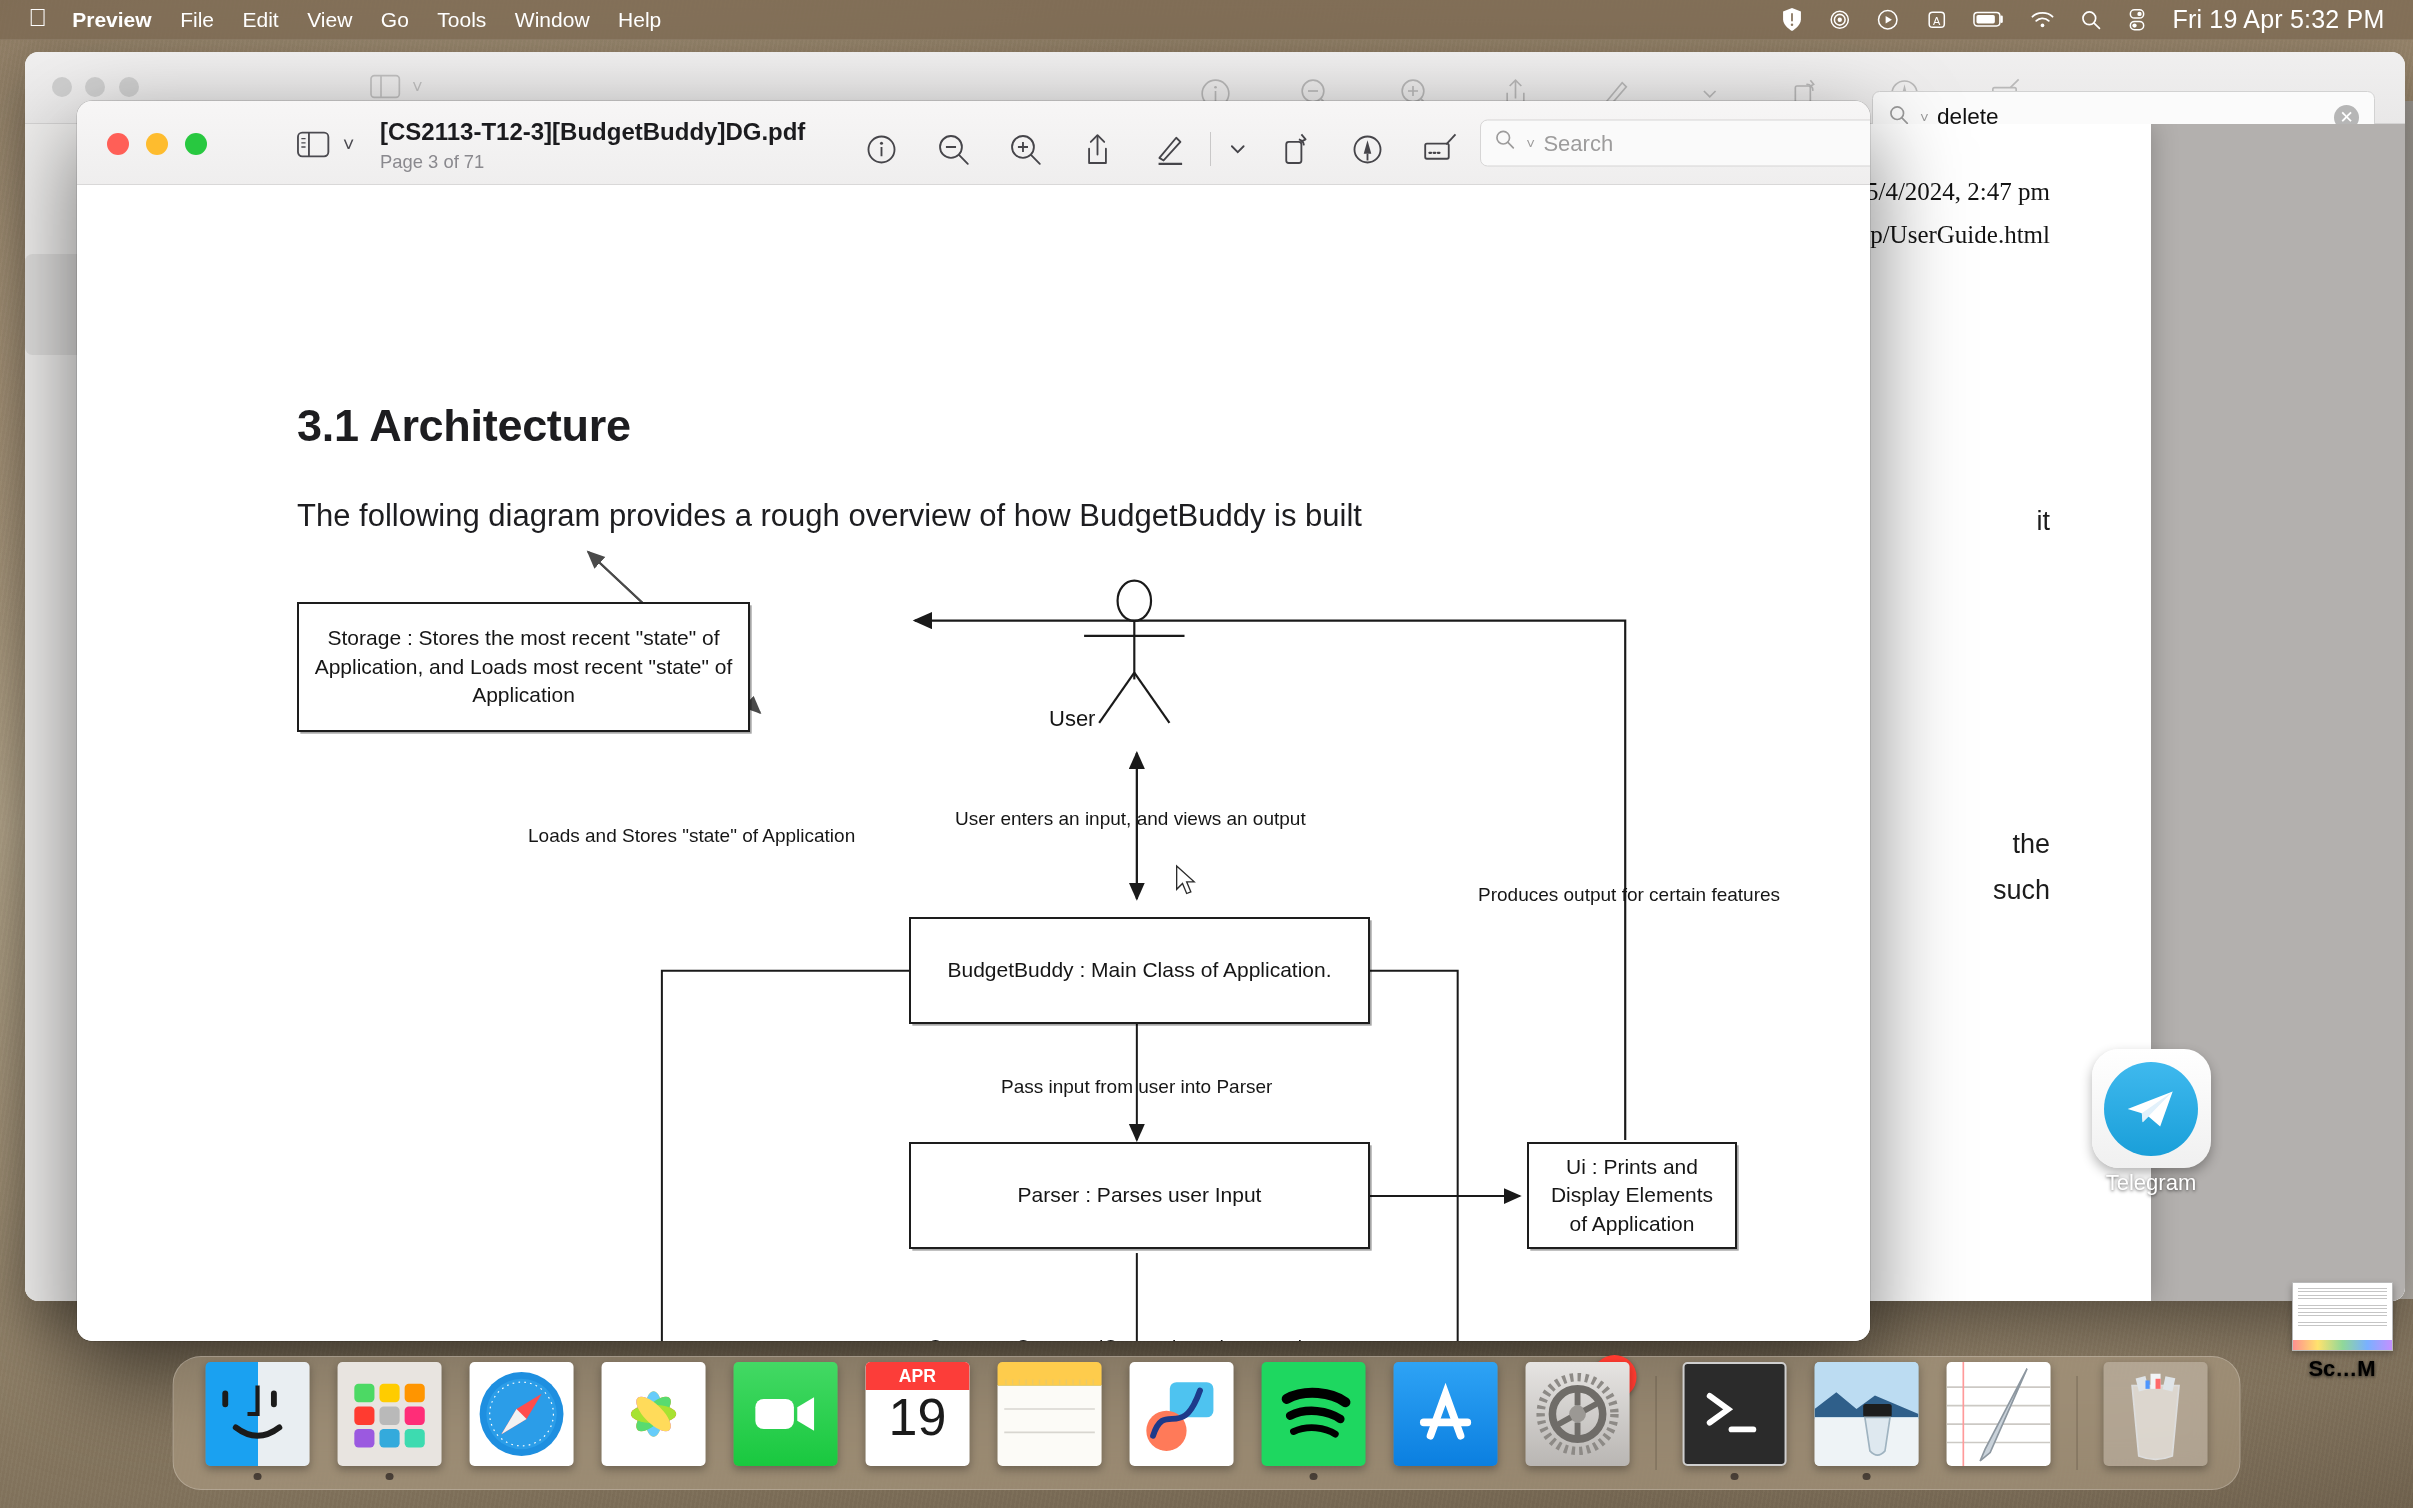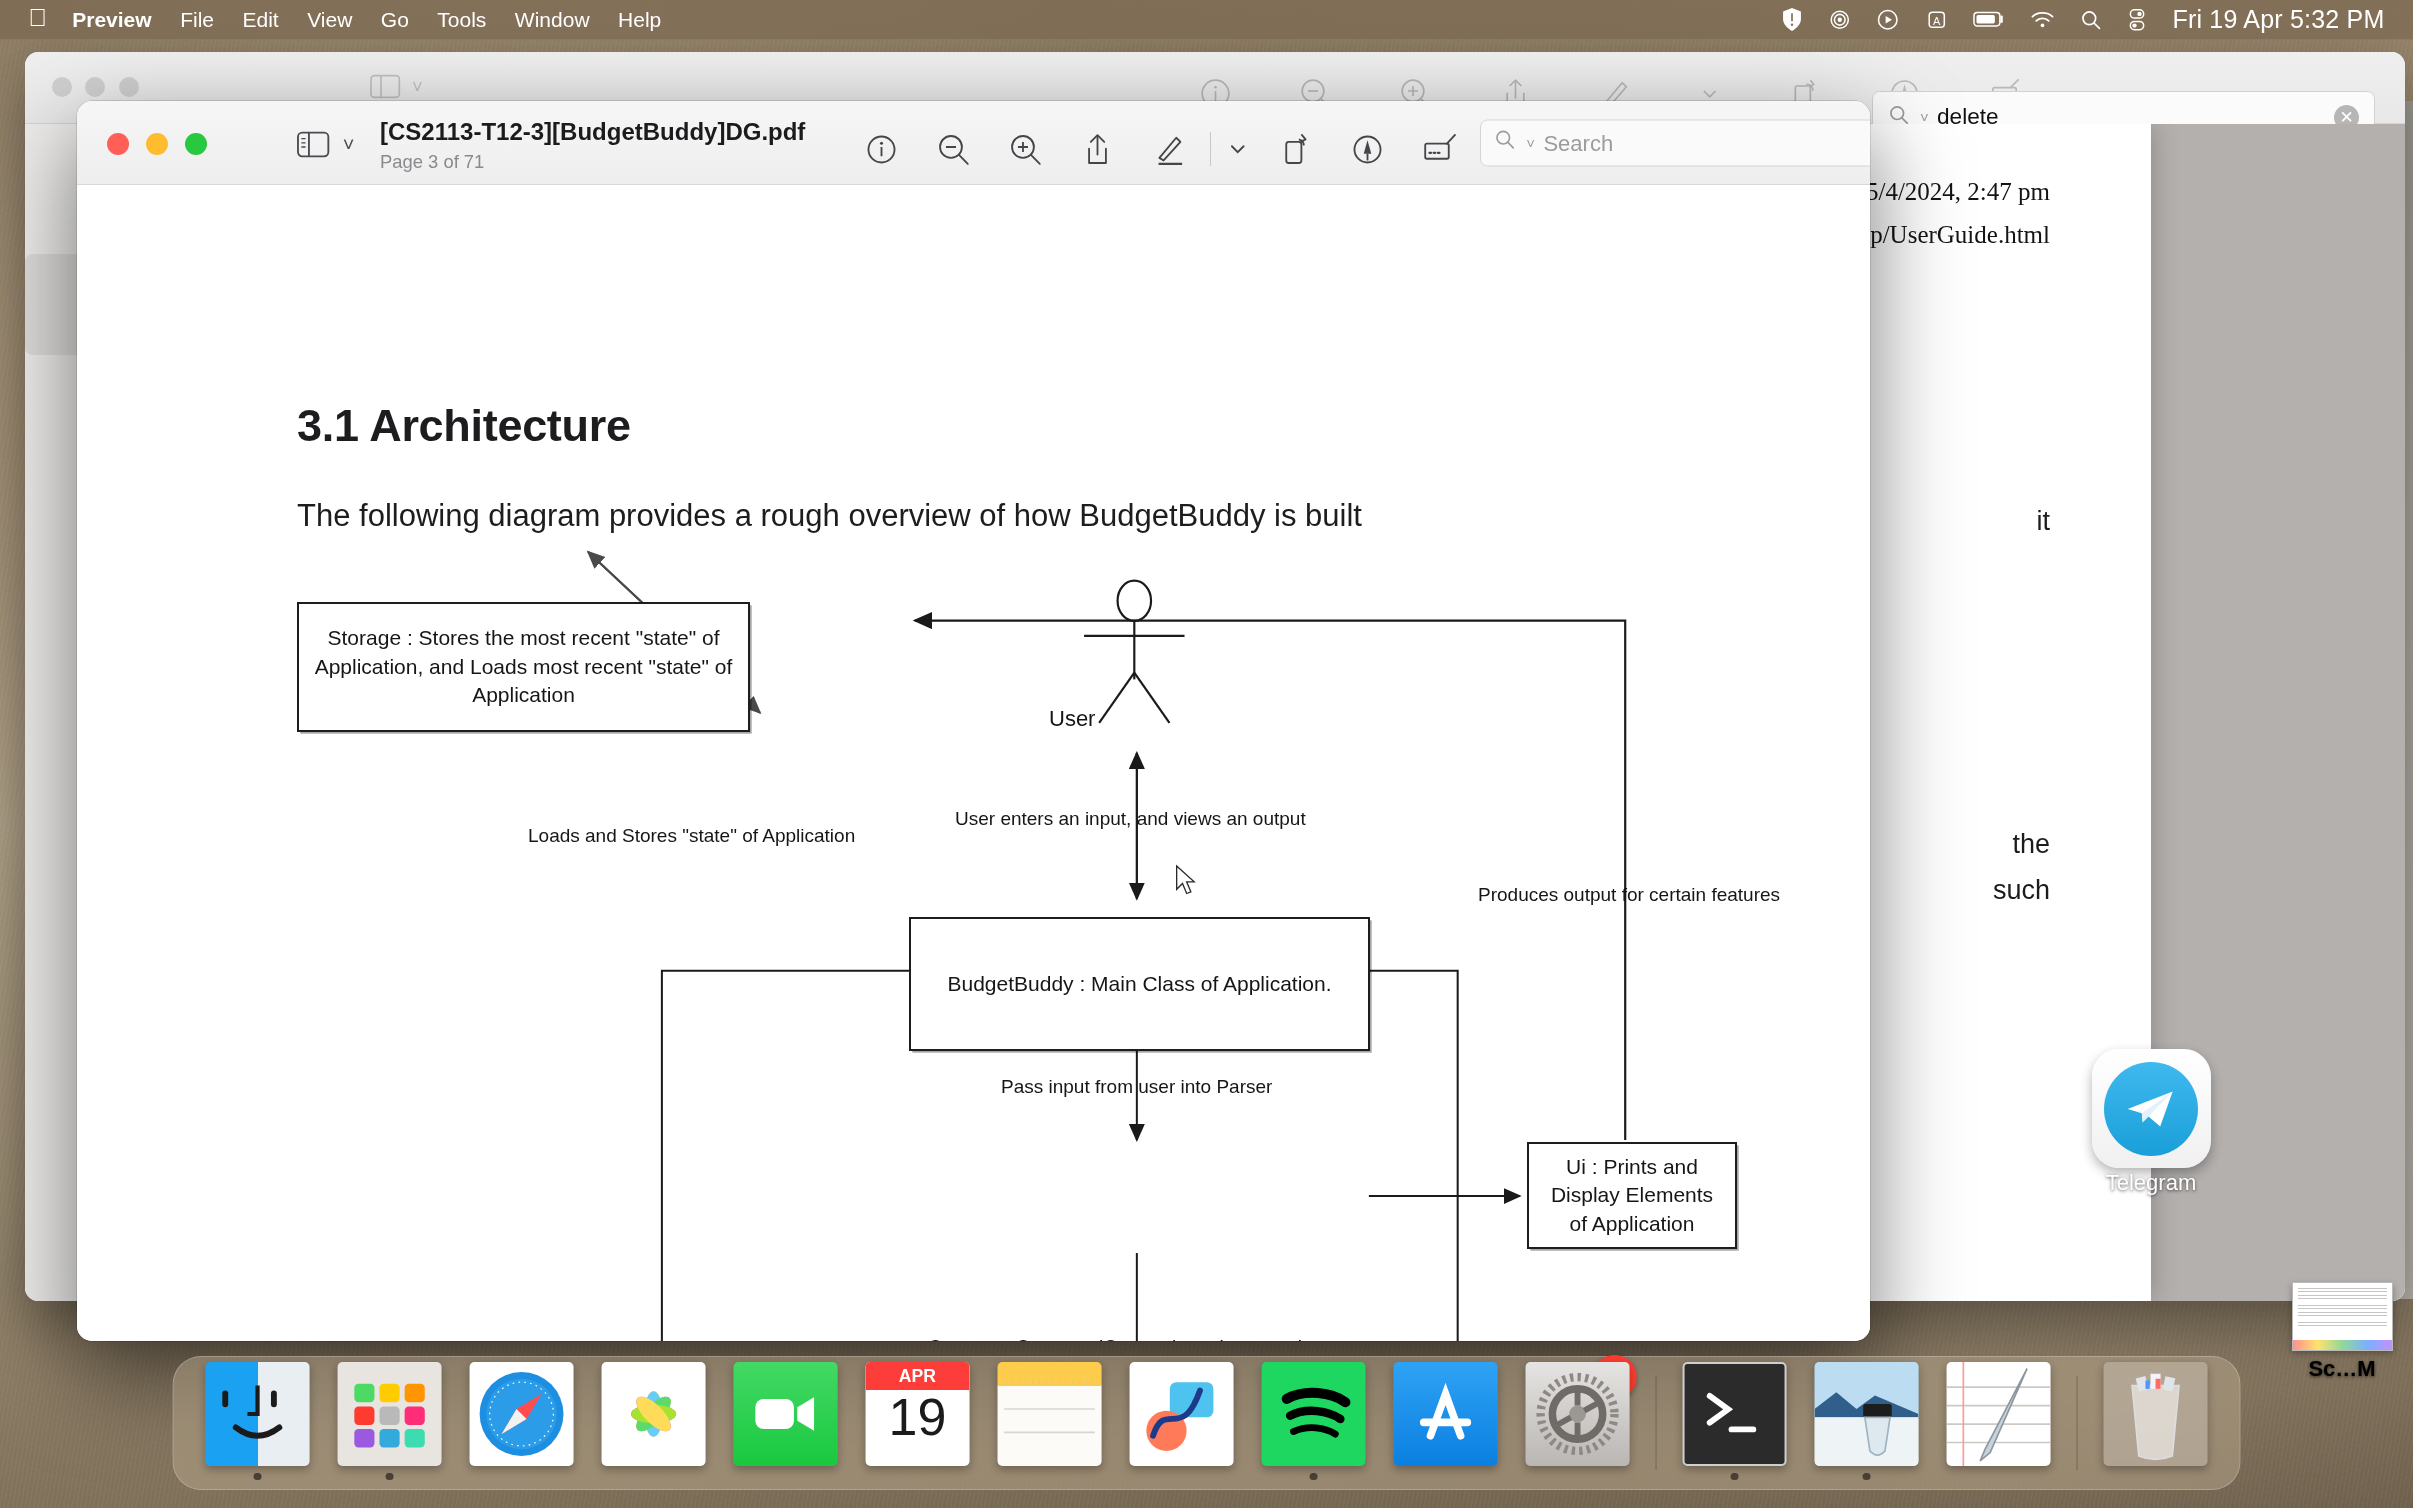--- a/index.html
+++ b/index.html
@@ -539,22 +539,23 @@
           <ellipse cx="72" cy="26" rx="20" ry="24" fill="none" stroke="#1a1a1a" stroke-width="2.6"></ellipse>
           <line x1="72" y1="50" x2="72" y2="120" stroke="#1a1a1a" stroke-width="2.6"></line>
           <line x1="12" y1="68" x2="132" y2="68" stroke="#1a1a1a" stroke-width="2.6"></line>
           <line x1="72" y1="112" x2="30" y2="172" stroke="#1a1a1a" stroke-width="2.6"></line>
           <line x1="72" y1="112" x2="114" y2="172" stroke="#1a1a1a" stroke-width="2.6"></line>
         </svg>
         <div class="dglabel" style="left:972px; top:521px; font-size:22px;">User</div>
 
         <div class="dgbox" style="left:220px; top:417px; width:453px; height:130px;">Storage : Stores the most recent "state" of Application, and Loads most recent "state" of Application</div>
 
-        <div class="dgbox" style="left:832px; top:732px; width:461px; height:134px;">BudgetBuddy : Main Class of Application.</div>
-
+        <div class="dgbox" style="left:832px; top:732px; width:461px; height:107px;">BudgetBuddy : Main Class of Application.</div>
+
+        <div class="dgbox" style="left:832px; top:957px; width:461px; height:107px;">Parser : Parses user Input</div>
 
         <div class="dgbox" style="left:1450px; top:957px; width:210px; height:107px;">Ui : Prints and Display Elements of Application</div>
 
         <div class="dglabel" style="left:451px; top:640px;">Loads and Stores "state" of Application</div>
         <div class="dglabel" style="left:878px; top:623px;">User enters an input, and views an output</div>
         <div class="dglabel" style="left:1401px; top:699px;">Produces output for certain features</div>
         <div class="dglabel" style="left:924px; top:891px;">Pass input from user into Parser</div>
         <div class="dglabel" style="left:851px; top:1151px;">Creates a CommandCreator based on user input</div>
 
       </div>

